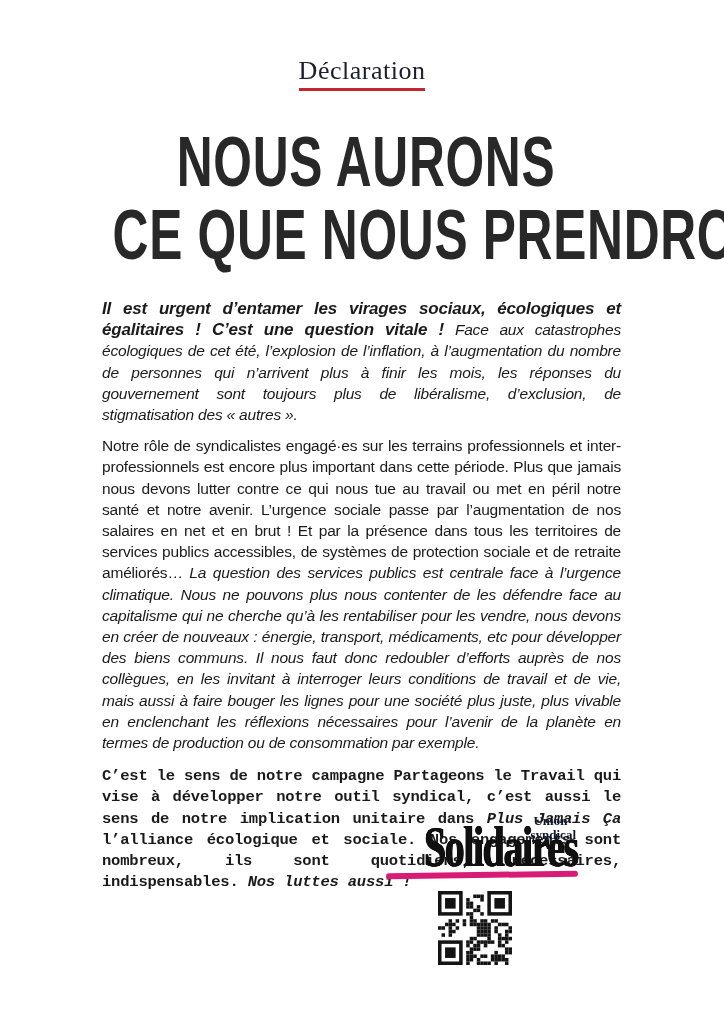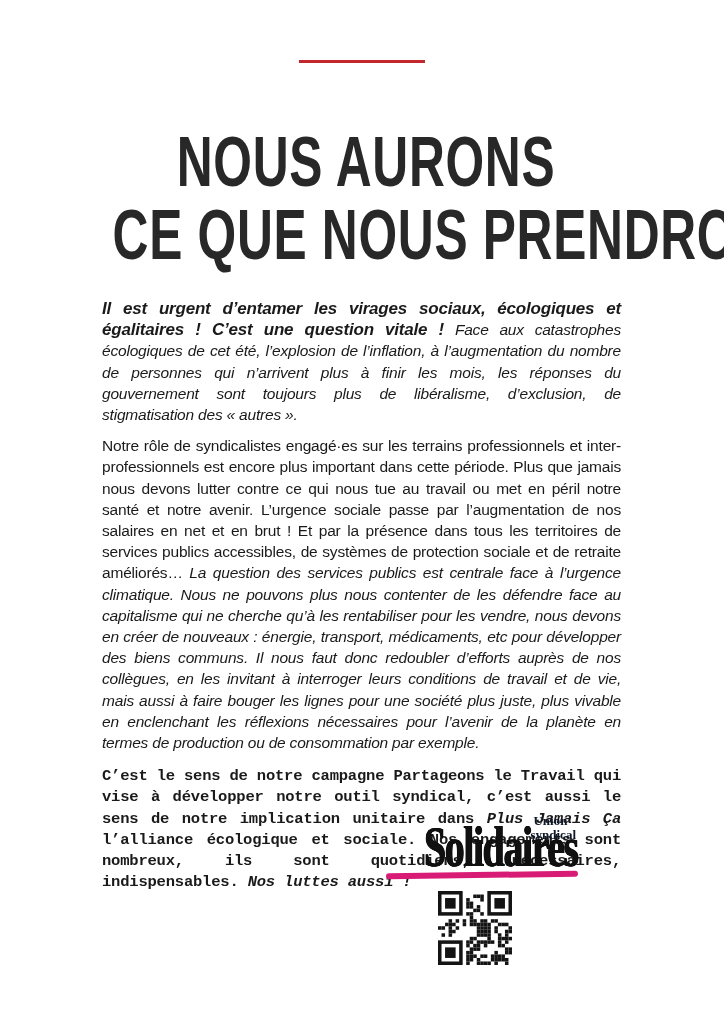--- a/index.html
+++ b/index.html
@@ -67,20 +67,21 @@
   }
   .qr{position:absolute;top:77px;left:52px;width:74px;height:74px;}
   .qr svg{display:block;width:74px;height:74px;}
 </style>
 </head>
 <body>
 
 <div class="page">
 
   <div class="kicker-wrap">
+    <span class="kicker">Déclaration</span>
     <div class="kicker-underline"></div>
   </div>
 
   <h1 class="headline">
     <span class="hl-line">NOUS AURONS</span>
     <span class="hl-line">CE QUE NOUS PRENDRONS</span>
   </h1>
 
   <div class="body-col">
     <p class="p1"><span class="lead">Il est urgent d’entamer les virages sociaux, écologiques et égalitaires ! C’est une question vitale !</span><span> Face aux catastrophes écologiques de cet été, l’explosion de l’inflation, à l’augmentation du nombre de personnes qui n’arrivent plus à finir les mois, les réponses du gouvernement sont toujours plus de libéralisme, d’exclusion, de stigmatisation des « autres ».</span></p>

